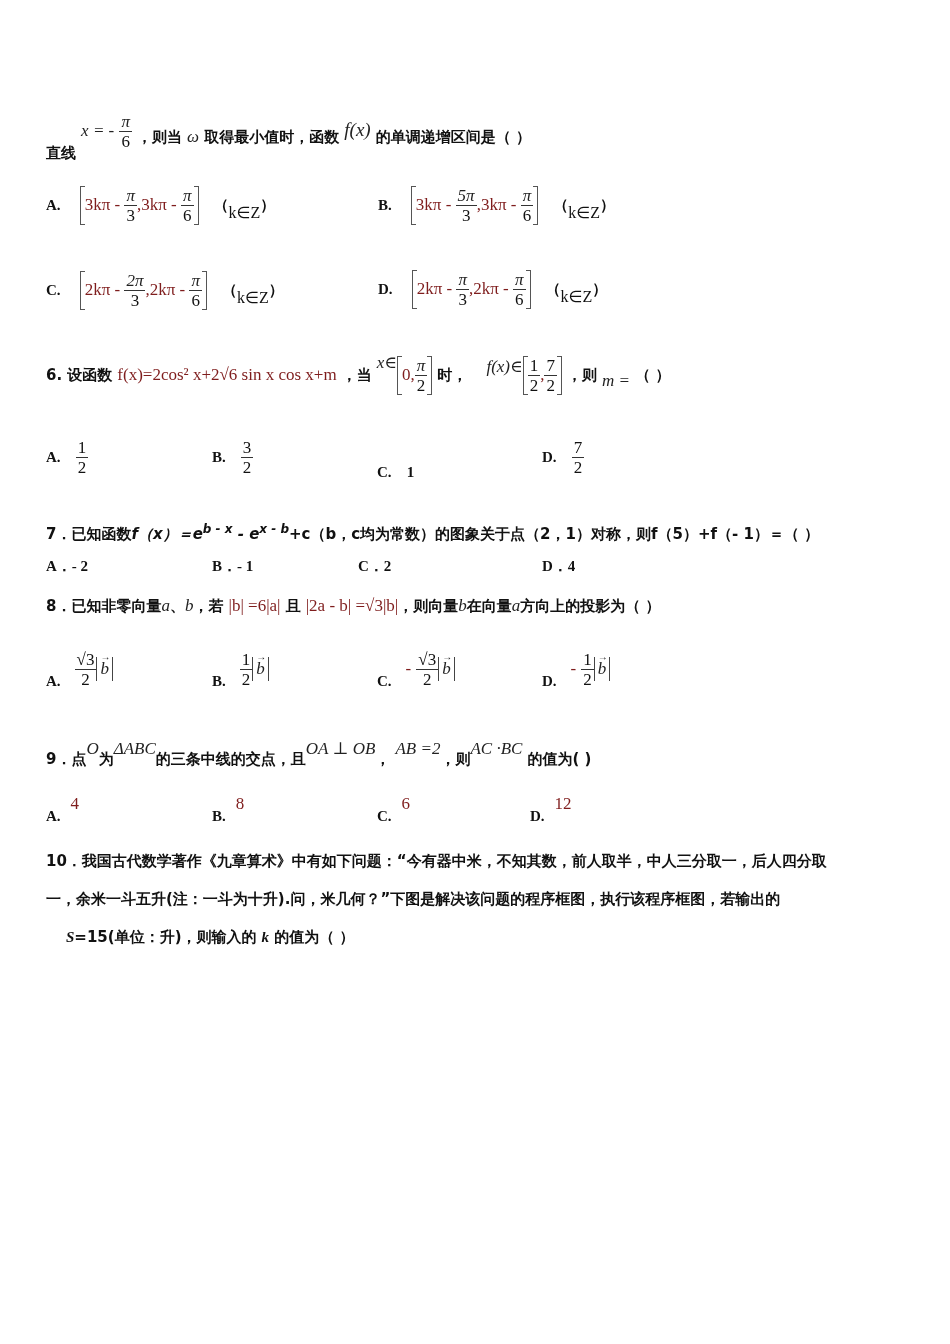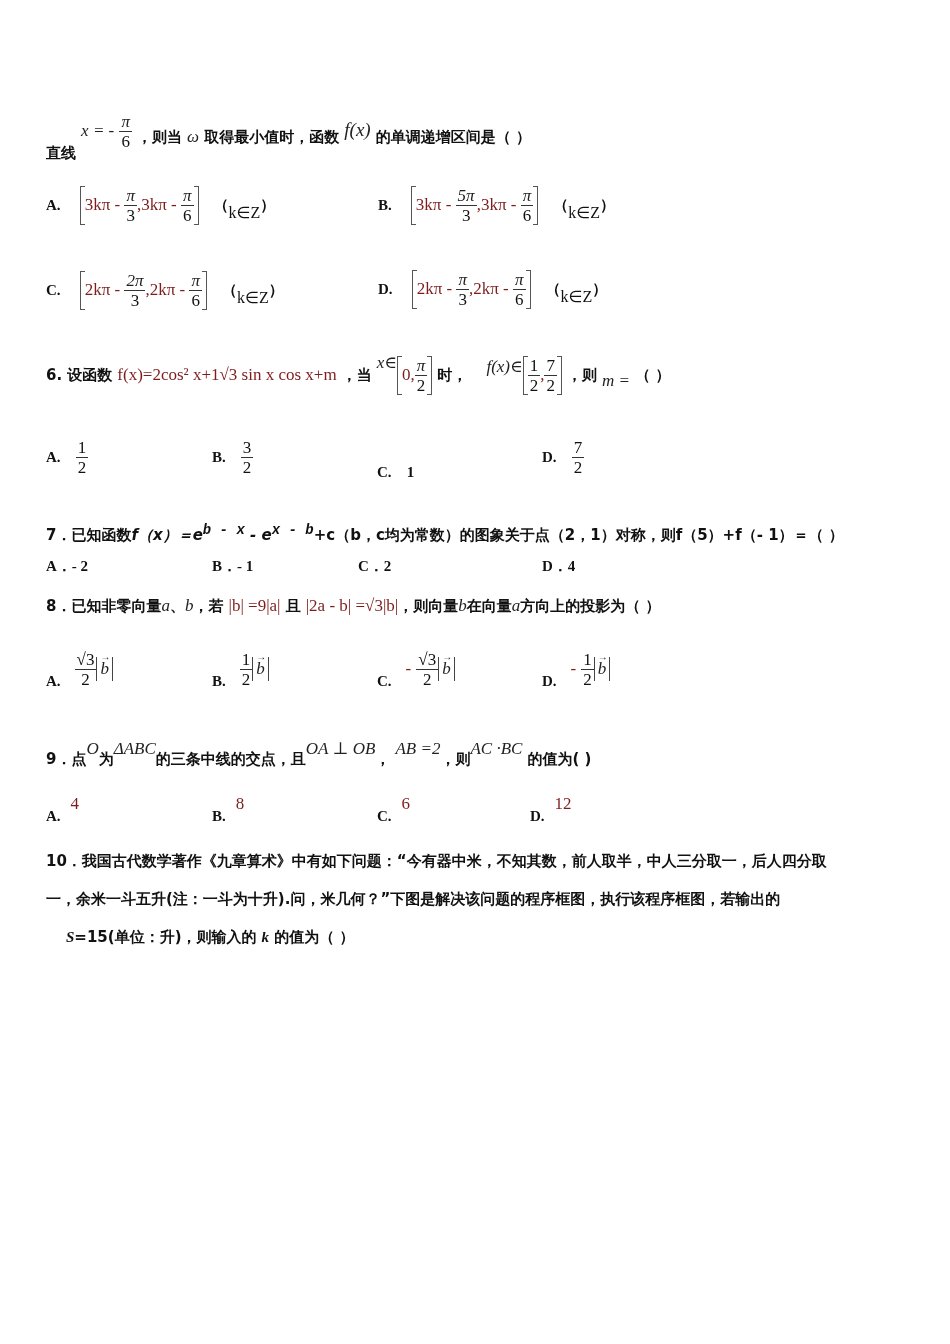--- a/index.html
+++ b/index.html
@@ -15,21 +15,21 @@
   .frac .d { display: block; padding: 0 2px; }
   .sqb { display: inline-block; vertical-align: middle; position: relative; padding: 0 5px; }
   .sqb::before, .sqb::after { content: ""; position: absolute; top: 0; bottom: 0; width: 4px; border: 1px solid #555; }
   .sqb::before { left: 0; border-right: none; }
   .sqb::after { right: 0; border-left: none; }
   .abs-bar { display: inline-block; border-left: 1px solid #444; border-right: 1px solid #444; padding: 0 3px; font-family: "Liberation Serif", serif; font-size: 17px; line-height: 24px; }
   .vec { position: relative; display: inline-block; }
   .vec::after { content: "→"; position: absolute; top: -12px; left: 0; font-size: 10px; }
   .kz { font-family: "Liberation Serif", serif; font-size: 16px; }
   .paren { font-weight: bold; font-size: 15px; }
-  sup.s { font-size: 14px; font-family: Liberation Mono, monospace; }
+  sup.s { font-size: 12px; }
 </style>
 </head>
 <body>
 
 <div class="abs" style="left:46px; top:104px; height:48px;">
   <span class="cjk" style="position:relative; top:30px;">直线</span>
   <span class="mi" style="position:relative; top:8px;">x = -</span>
   <span class="frac" style="position:relative; top:8px;">
     <span class="n mi">π</span>
     <span class="d">6</span>
@@ -69,21 +69,21 @@
   <span class="opt-lbl" style="margin-right:14px;">D.</span>
   <span class="sqb">
     <span class="m">2kπ - </span><span class="frac"><span class="n mi">π</span><span class="d">3</span></span><span class="m">,2kπ - </span><span class="frac"><span class="n mi">π</span><span class="d">6</span></span>
   </span>
   <span class="paren" style="margin-left:10px;">（</span><span class="kz" style="position:relative; top:8px;">k∈Z</span><span class="paren">）</span>
 </div>
 
 <div class="abs" style="left:46px; top:356px;">
   <span class="cjk">6.</span>
   <span class="cjk">设函数</span>
-  <span class="m">f(x)=2cos² x+1√3 sin x cos x+m</span>
+  <span class="m">f(x)=2cos² x+2√6 sin x cos x+m</span>
   <span class="cjk">，当</span>
   <span class="mi" style="position:relative; top:-12px;">x∈</span><span class="sqb"><span class="m">0,</span><span class="frac"><span class="n mi">π</span><span class="d">2</span></span></span>
   <span class="cjk">时，</span>
   <span class="mi" style="position:relative; top:-8px; margin-left:14px;">f(x)∈</span><span class="sqb"><span class="frac"><span class="n">1</span><span class="d">2</span></span><span class="m">,</span><span class="frac"><span class="n">7</span><span class="d">2</span></span></span>
   <span class="cjk">，则</span>
   <span class="mi" style="position:relative; top:6px;">m =</span>
   <span class="cjk">（   ）</span>
 </div>
 
 <div class="abs" style="left:46px; top:438px;">
@@ -114,21 +114,21 @@
 </div>
 <div class="abs" style="left:358px; top:556px;">
   <span class="opt-lbl">C．</span><span class="opt-lbl">2</span>
 </div>
 <div class="abs" style="left:542px; top:556px;">
   <span class="opt-lbl">D．</span><span class="opt-lbl">4</span>
 </div>
 
 <div class="abs" style="left:46px; top:596px;">
   <span class="cjk">8．已知非零向量</span><span class="mi">a</span><span class="cjk">、</span><span class="mi">b</span><span class="cjk">，若</span>
-  <span class="m">|b| =9|a|</span>
+  <span class="m">|b| =6|a|</span>
   <span class="cjk">且</span>
   <span class="m">|2a - b| =√3|b|</span><span class="cjk">，则向量</span><span class="mi">b</span><span class="cjk">在向量</span><span class="mi">a</span><span class="cjk">方向上的投影为（   ）</span>
 </div>
 
 <div class="abs" style="left:46px; top:650px;">
   <span class="opt-lbl" style="margin-right:14px; position:relative; top:12px;">A.</span><span class="m"></span><span class="frac"><span class="n">√3</span><span class="d">2</span></span><span class="abs-bar"><span class="vec mi">b</span></span>
 </div>
 <div class="abs" style="left:212px; top:650px;">
   <span class="opt-lbl" style="margin-right:14px; position:relative; top:12px;">B.</span><span class="m"></span><span class="frac"><span class="n">1</span><span class="d">2</span></span><span class="abs-bar"><span class="vec mi">b</span></span>
 </div>

